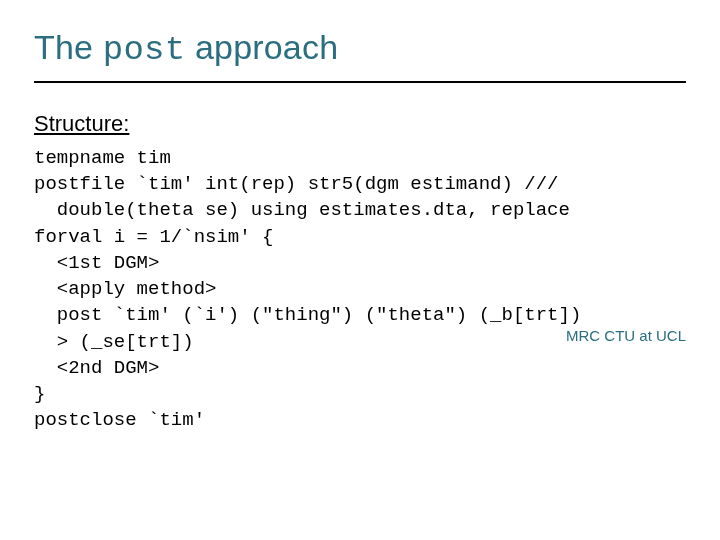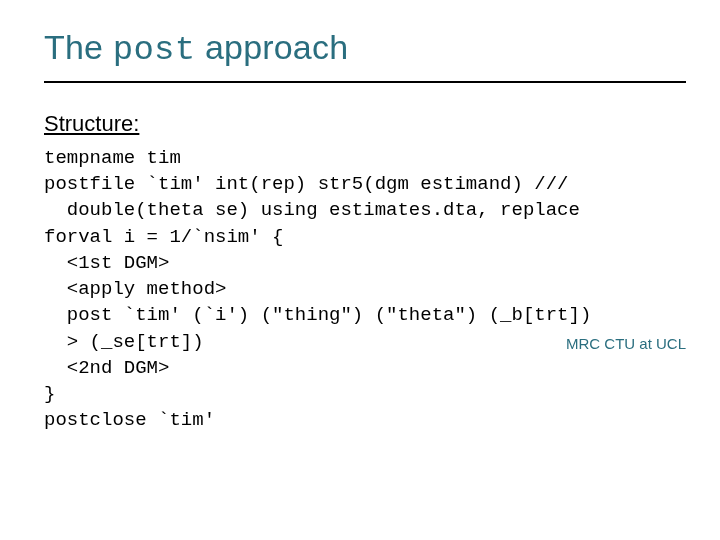--- a/index.html
+++ b/index.html
@@ -9,21 +9,21 @@
     height: 540px;
     background: #ffffff;
     font-family: Arial, Helvetica, sans-serif;
     color: #000;
     overflow: hidden;
   }
   .slide {
     box-sizing: border-box;
     width: 720px;
     height: 380px;
-    padding: 28px 34px 20px 44px;
+    padding: 28px 34px 20px 34px;
     position: relative;
   }
   .title {
     font-size: 34px;
     font-weight: 400;
     color: #2a6e7f;
     letter-spacing: 0.2px;
     margin: 0 0 12px 0;
     white-space: nowrap;
   }
@@ -47,21 +47,21 @@
     font-family: "Courier New", Courier, monospace;
     font-size: 19px;
     line-height: 1.38;
     white-space: pre;
     color: #000;
     margin: 0;
   }
   .footer {
     position: absolute;
     right: 34px;
-    bottom: 28px;
+    bottom: 36px;
     color: #2a6e7f;
     font-size: 15px;
   }
 </style>
 </head>
 <body>
 
 <div class="slide">
 
   <h1 class="title">

